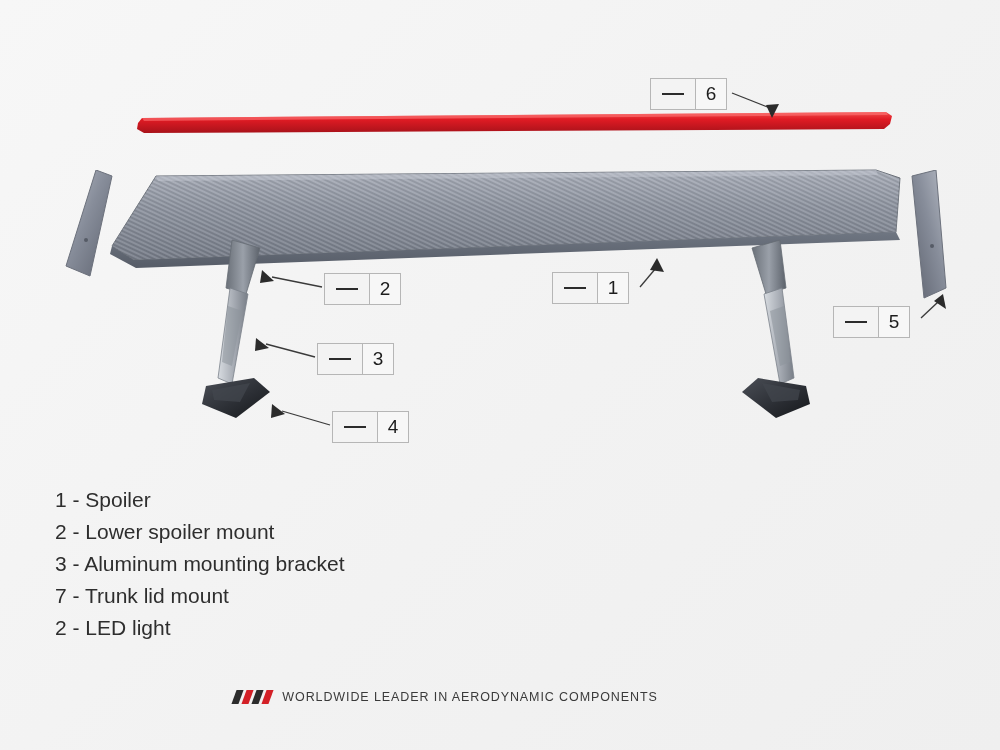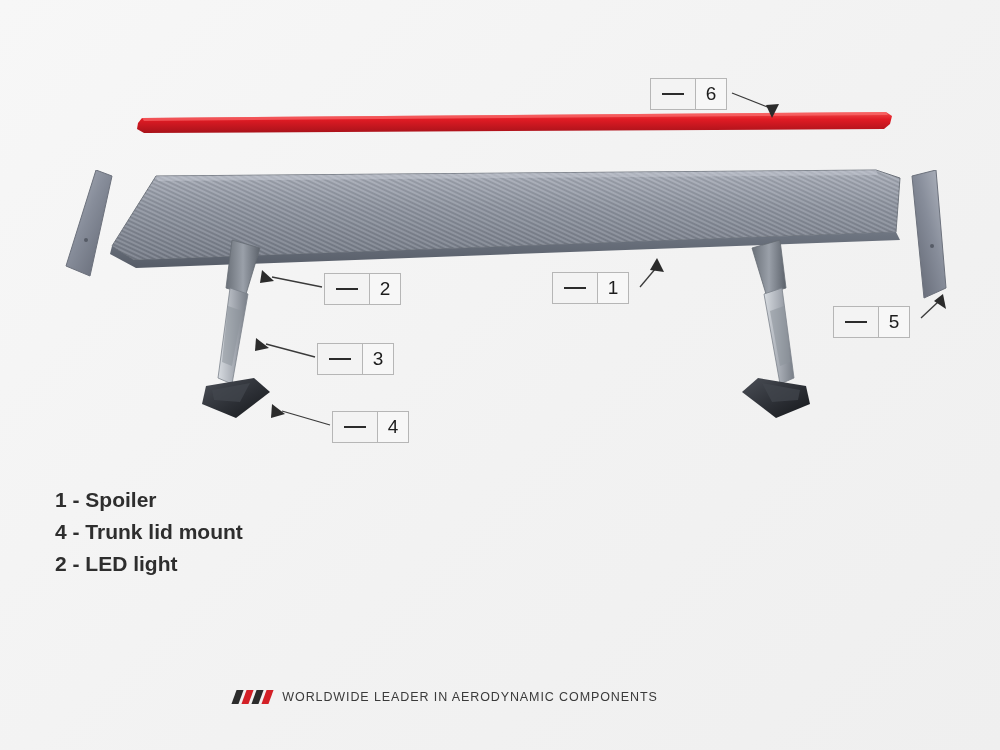--- a/index.html
+++ b/index.html
@@ -117,21 +117,20 @@
     position: absolute;
     left: 55px;
     top: 484px;
     width: 520px;
   }
   .legend-item {
     font-size: 21px;
     line-height: 32px;
     color: #2e2e2e;
     white-space: nowrap;
-    font-weight: bold;
   }
 
   
   .footer {
     position: absolute;
     left: 0;
     top: 690px;
     width: 892px;
     display: flex;
     align-items: center;
@@ -303,21 +302,23 @@
     <span class="dash"></span>
     <span class="num">5</span>
   </div>
   <div class="callout callout-6">
     <span class="dash"></span>
     <span class="num">6</span>
   </div>
 
   <div class="legend">
     <div class="legend-item">1 - Spoiler</div>
-    <div class="legend-item">4 - Trunk lid mount</div>
+    <div class="legend-item">2 - Lower spoiler mount</div>
+    <div class="legend-item">3 - Aluminum mounting bracket</div>
+    <div class="legend-item">7 - Trunk lid mount</div>
     <div class="legend-item">2 - LED light</div>
   </div>
 
   <div class="footer">
     <span class="footer-stripes">
       <i class="dark"></i>
         <i></i>
         <i class="dark"></i>
         <i></i>
     </span>

